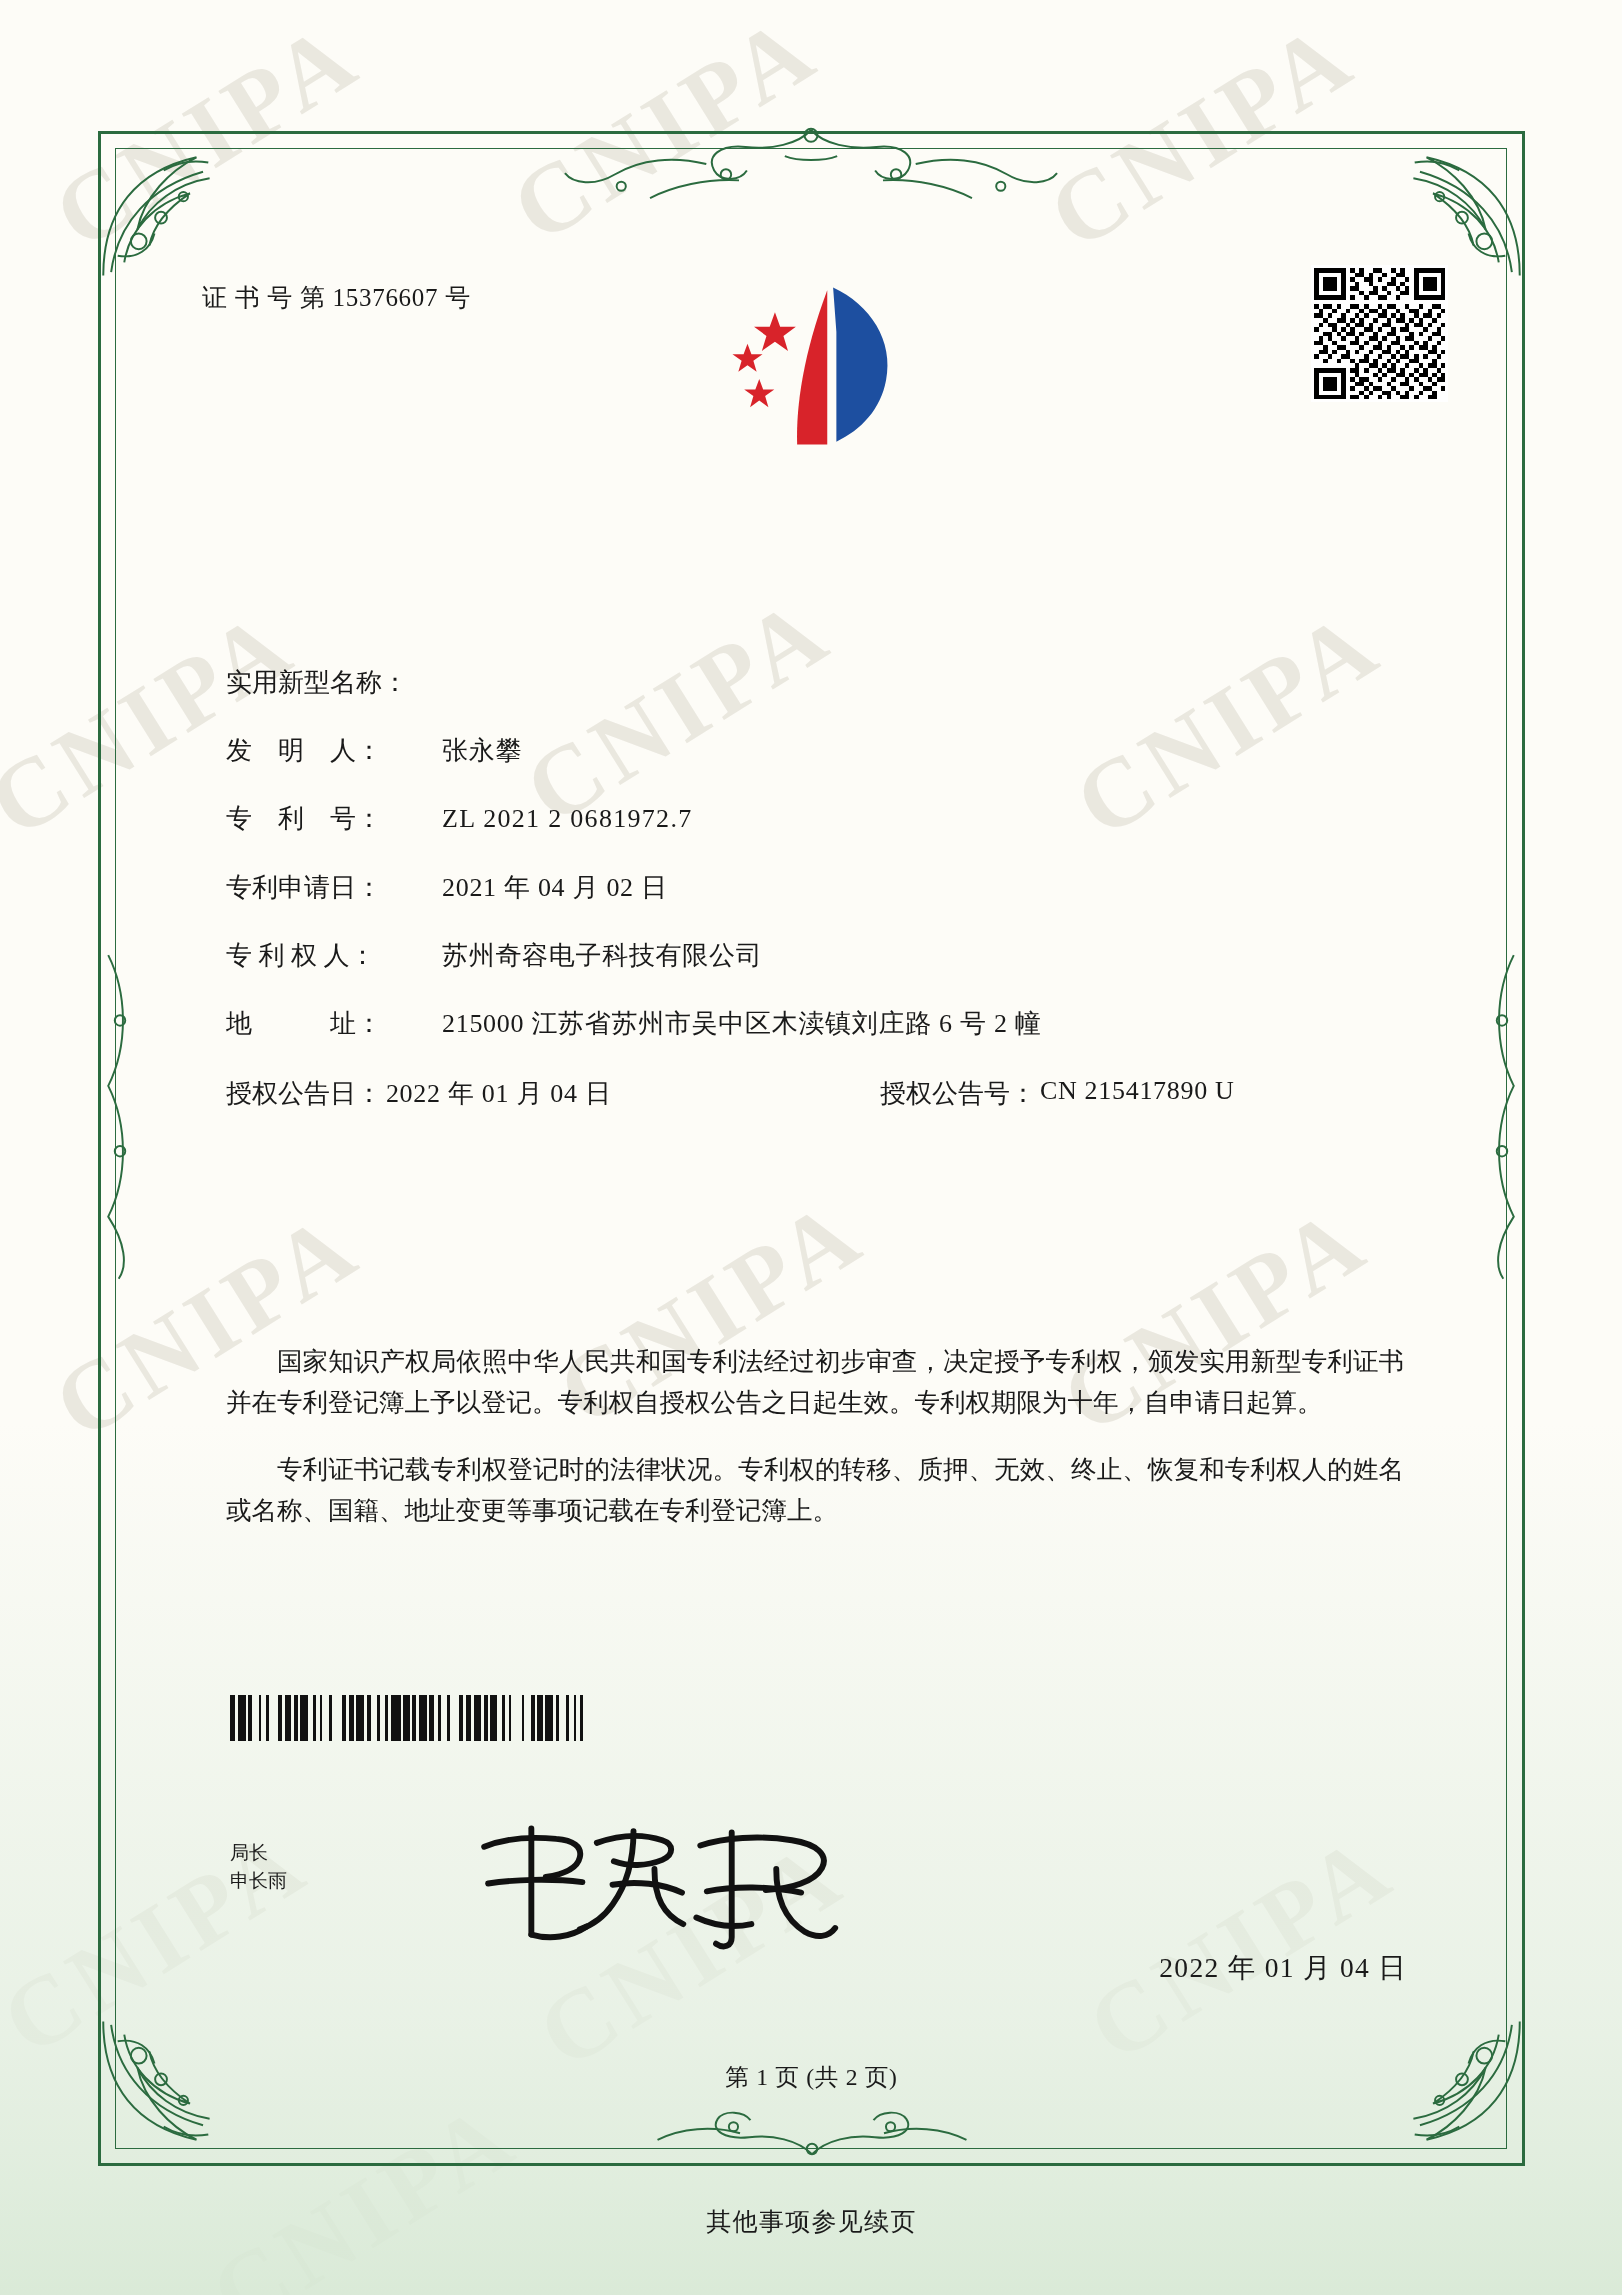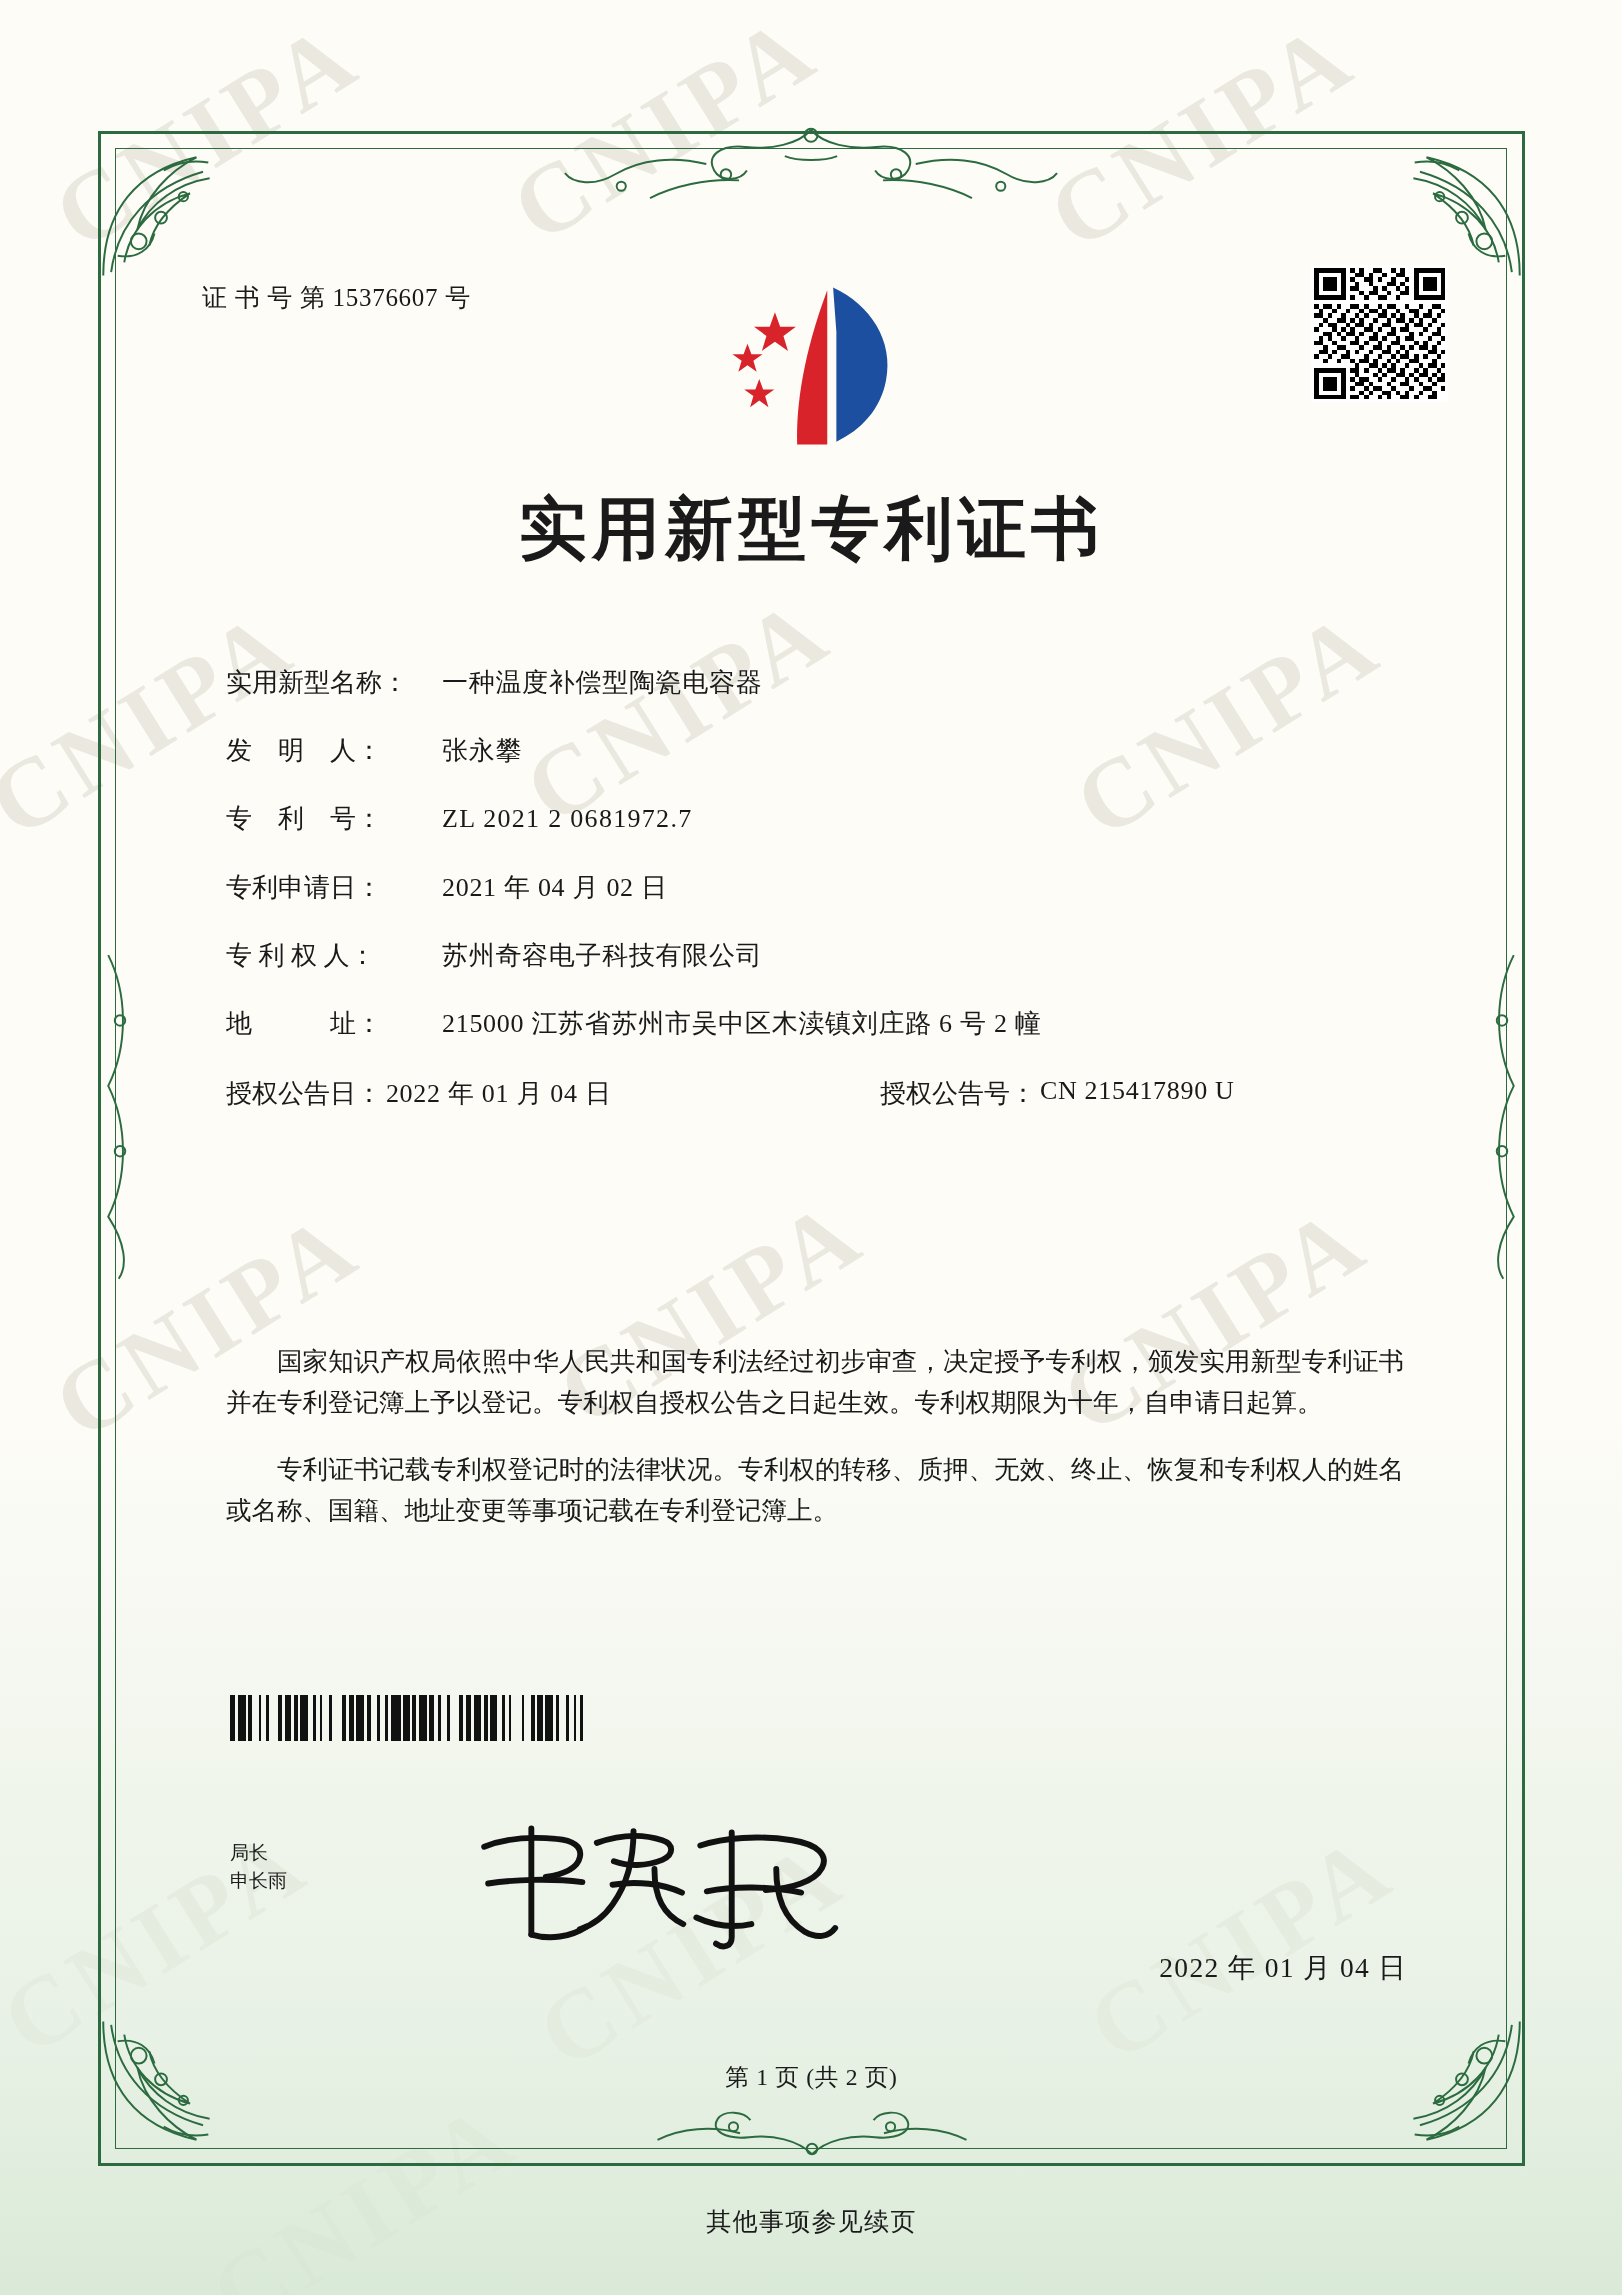--- a/index.html
+++ b/index.html
@@ -639,26 +639,24 @@
       <path d="M196 14 L196 250 L150 250 C148 190, 160 110, 196 14 Z" fill="#d8232a"></path>
 
       <g fill="#d8232a">
         <polygon points="116,48 124,70 148,70 129,84 136,107 116,93 96,107 103,84 84,70 108,70"></polygon>
         <polygon points="74,96 80,112 97,112 83,122 88,139 74,129 60,139 65,122 51,112 68,112"></polygon>
         <polygon points="92,150 98,166 115,166 101,176 106,193 92,183 78,193 83,176 69,166 86,166"></polygon>
       </g>
     </svg>
   </div>
 
-  <div class="main-title">实用新型专利证书</div>
 
   <div class="fields">
     <div class="f-row">
       <span class="f-label">实用新型名称：</span>
-      <span class="f-value">一种温度补偿型陶瓷电容器</span>
     </div>
     <div class="f-row">
       <span class="f-label">发　明　人：</span>
       <span class="f-value">张永攀</span>
     </div>
     <div class="f-row">
       <span class="f-label">专　利　号：</span>
       <span class="f-value mono-ish">ZL 2021 2 0681972.7</span>
     </div>
     <div class="f-row">

